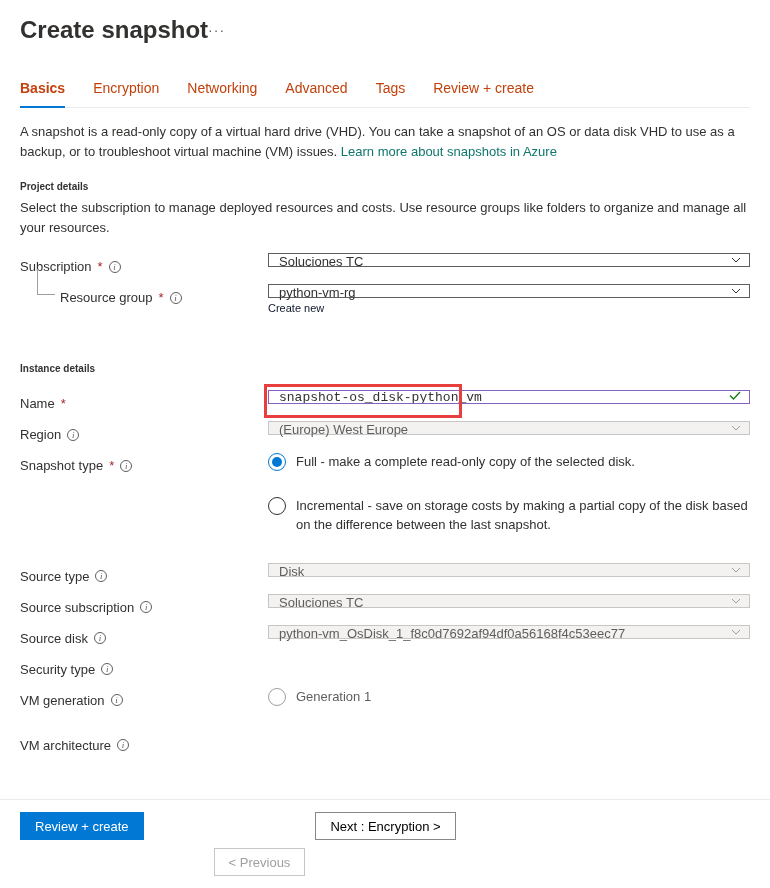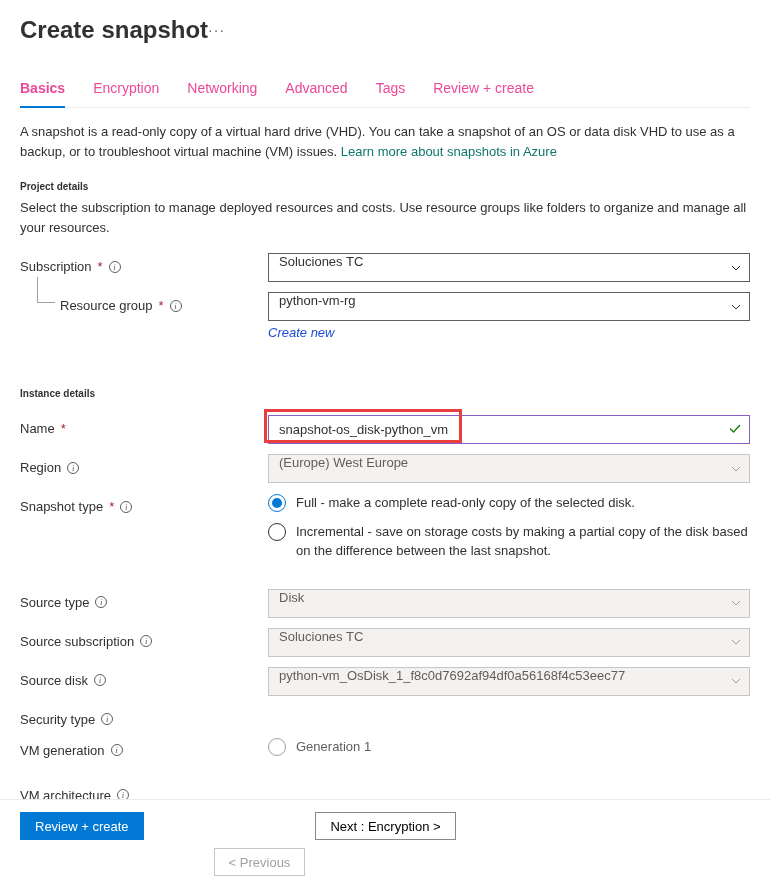--- a/index.html
+++ b/index.html
@@ -33,21 +33,21 @@
     }
     .tabs {
       display: flex;
       gap: 28px;
       border-bottom: 1px solid #edebe9;
       margin-bottom: 14px;
     }
     .tab {
       padding: 0 0 10px 0;
       font-size: 14px;
-      color: #ec4899;
+      color: #c2410c;
       cursor: pointer;
     }
     .tab.active {
       font-weight: 600;
       border-bottom: 2px solid #0078d4;
       margin-bottom: -1px;
     }
     .intro {
       font-size: 13px;
       line-height: 1.5;
@@ -108,21 +108,21 @@
       font-family: Georgia, serif;
     }
     .form-control { flex: 1; }
     .select-wrap, .input-wrap {
       position: relative;
       display: flex;
       align-items: center;
     }
     .select, .text-input {
       width: 100%;
-      height: 29px;
+      height: 14px;
       border: 1px solid #605e5c;
       padding: 0 28px 0 10px;
       font-size: 13px;
       background: #fff;
       color: #323130;
     }
     .select.disabled {
       background: #f3f2f1;
       border-color: #c8c6c4;
       color: #605e5c;
@@ -135,37 +135,37 @@
       pointer-events: none;
     }
     .chevron svg { display: block; }
     .name-highlight {
       border: 3px solid #e83e3e;
       position: absolute;
       pointer-events: none;
     }
     .text-input {
       border: 1px solid #605e5c;
+      font-family: Liberation Mono, monospace;
     }
     .check-ok {
       position: absolute;
       right: 8px;
       top: 50%;
       transform: translateY(-50%);
       color: #107c10;
     }
     .link-below {
-      color: #1d4ed8;
-      font-size: 13px;
+      color: #0f172a;
+      font-size: 11px;
       margin-top: 4px;
       display: inline-block;
       cursor: pointer;
-      font-style: italic;
-    }
-    .radio-group { display: flex; flex-direction: column; gap: 9px; }
+    }
+    .radio-group { display: flex; flex-direction: column; gap: 24px; }
     .radio-row {
       display: flex;
       align-items: flex-start;
       gap: 10px;
       font-size: 13px;
       line-height: 1.5;
     }
     .radio {
       width: 18px; height: 18px;
       border: 1px solid #323130;

